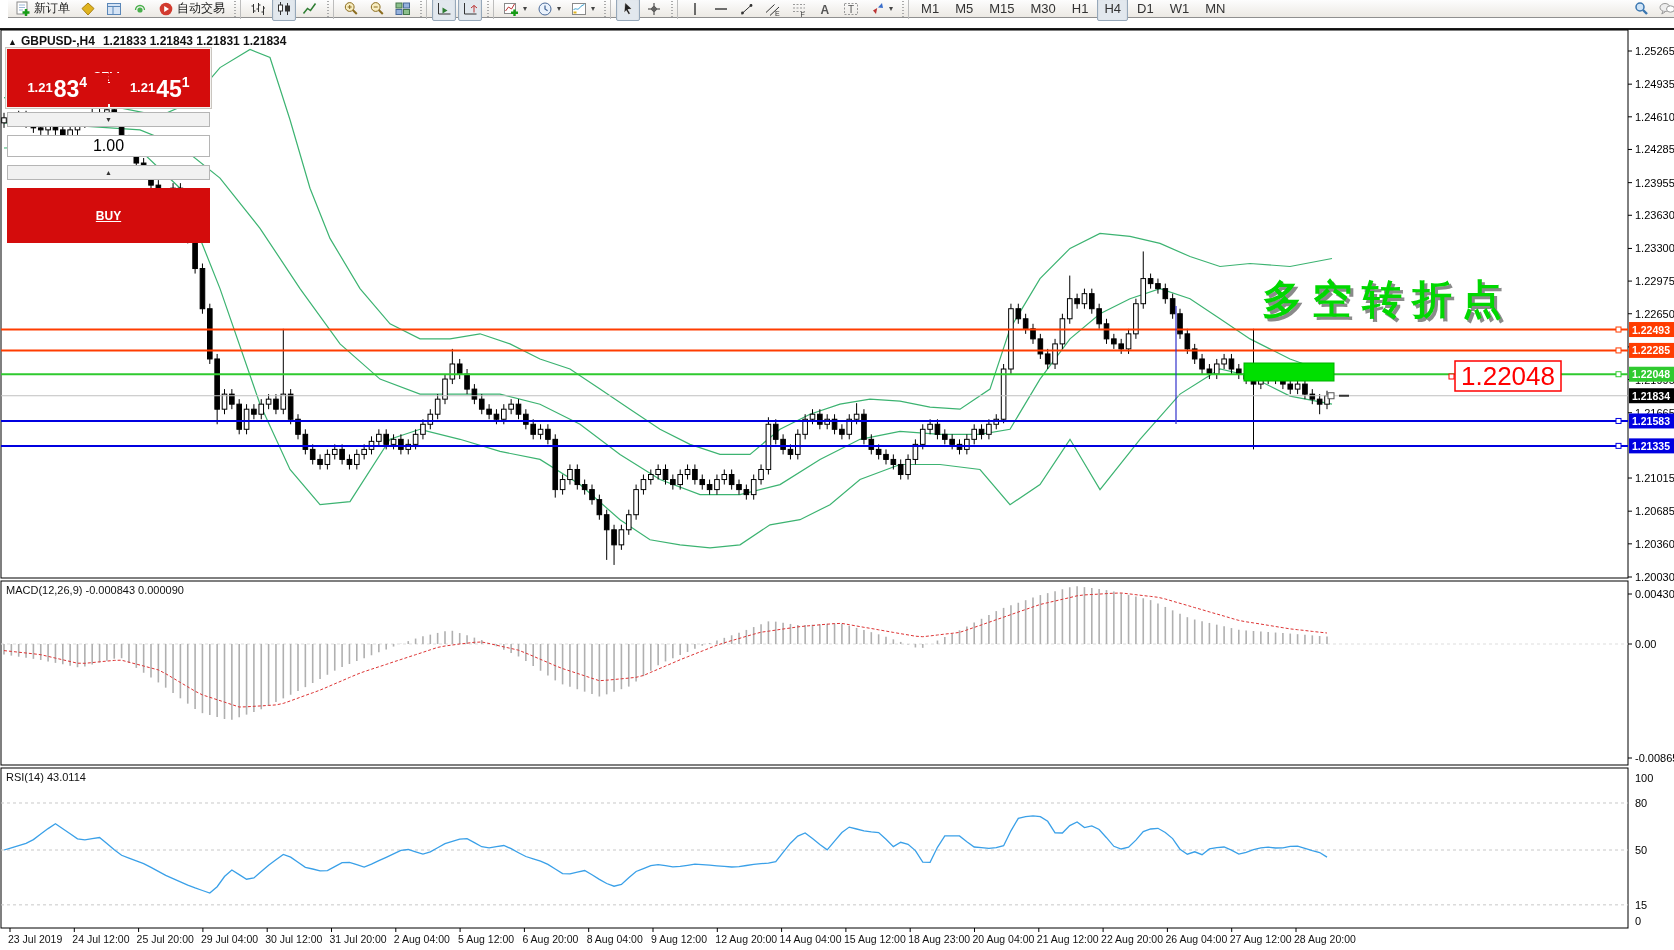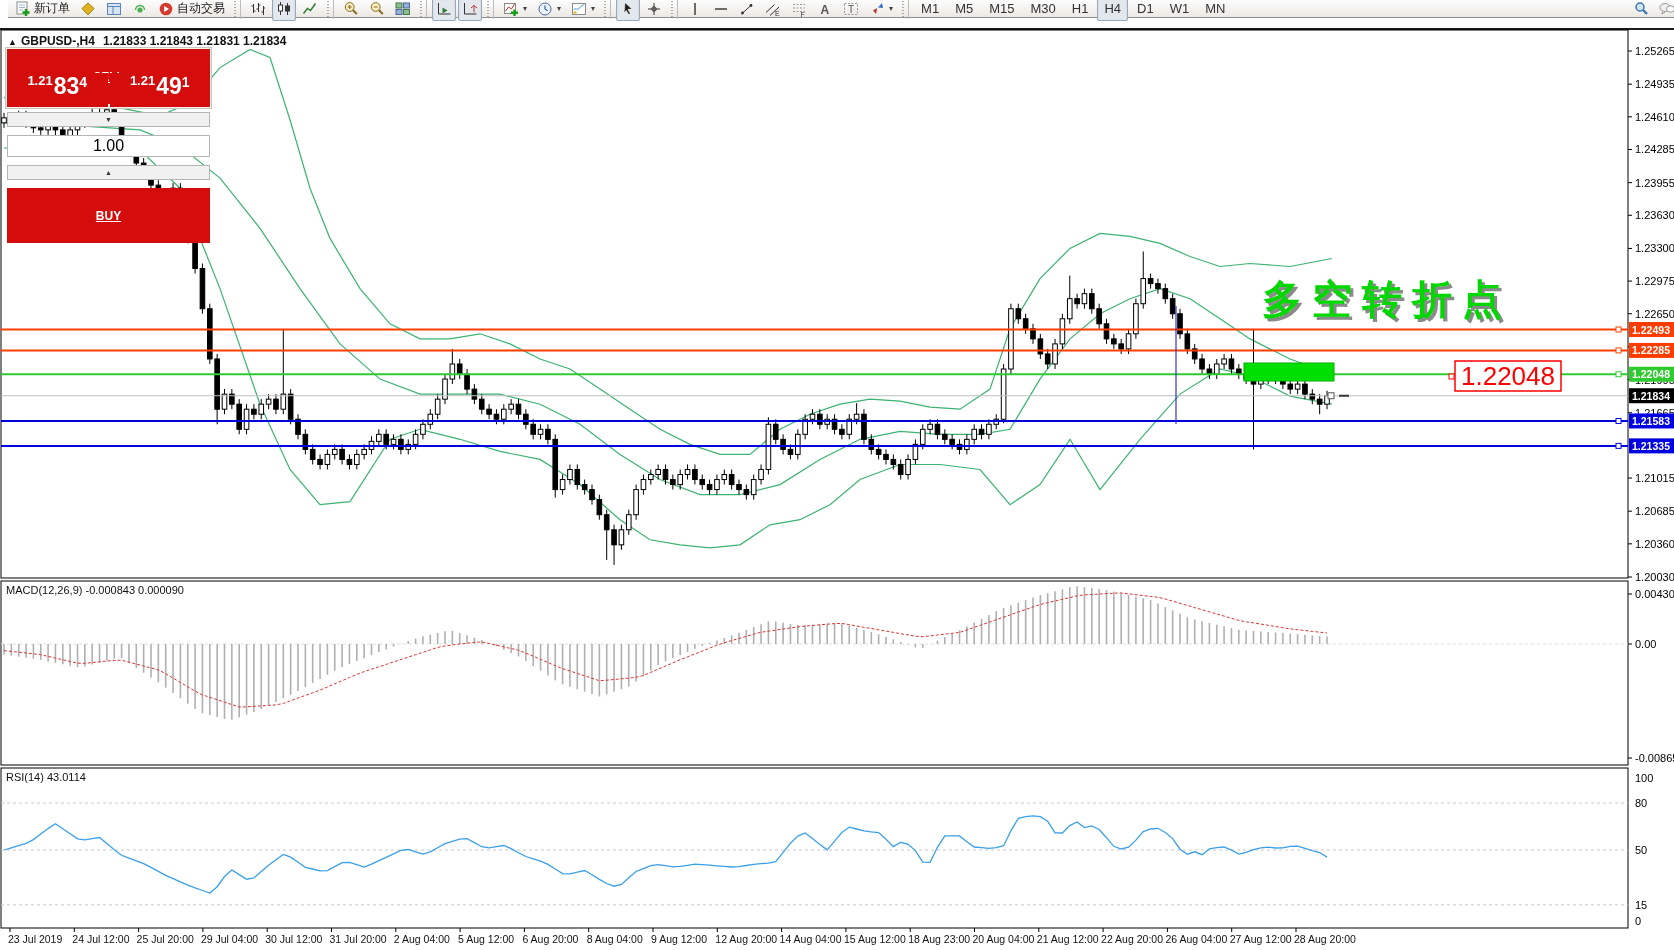--- a/index.html
+++ b/index.html
@@ -30,21 +30,21 @@
   #trade-panel{position:absolute;left:5px;top:19px;width:203px;z-index:6;background:#f4f2ef;
     border:1px solid #c9c5bf;padding:1px;box-sizing:content-box;}
   #tp-row1{display:flex;height:23px;gap:8px;flex-direction:column;}
   .tp-btn{background:#d40c0c;color:#fff;font-size:12px;font-weight:bold;display:flex;align-items:center;
     justify-content:center;flex:0 0 55px;text-decoration:underline;cursor:pointer;}
   .tp-spin{flex:0 0 15px;background:#f1f1f1;border:1px solid #b5b5b5;display:flex;align-items:center;
     justify-content:center;font-size:7px;color:#333;cursor:pointer;box-sizing:border-box;}
   #tp-vol{flex:1;min-width:0;border:1px solid #b5b5b5;font-size:16px;text-align:center;
     font-family:"Liberation Sans",sans-serif;box-sizing:border-box;}
   #tp-row2{display:flex;gap:2px;margin-top:1px;height:34px;}
-  .tp-price{flex:1;background:#d40c0c;color:#fff;display:flex;align-items:flex-start;justify-content:center;
+  .tp-price{flex:1;background:#d40c0c;color:#fff;display:flex;align-items:center;justify-content:center;
     padding-bottom:2px;cursor:pointer;}
   .tp-price .sm{font-size:13px;font-weight:bold;margin:0 1px 3px 0;}
   .tp-price .big{font-size:23px;font-weight:bold;line-height:26px;}
   .tp-price .sup{font-size:14px;font-weight:bold;align-self:flex-start;margin-top:1px;}
 </style>
 </head>
 <body>
 
 <div id="app">
   <div id="toolbar">
@@ -316,21 +316,21 @@
         <div class="tp-btn">BUY</div>
       </div>
       <div id="tp-row2">
         <div class="tp-price">
           <span class="sm">1.21</span>
           <span class="big">83</span>
           <span class="sup">4</span>
         </div>
         <div class="tp-price">
           <span class="sm">1.21</span>
-          <span class="big">49</span>
+          <span class="big">45</span>
           <span class="sup">1</span>
         </div>
       </div>
     </div>
 
     <svg id="cv" width="1674" height="922" viewBox="0 28 1674 922" xmlns="http://www.w3.org/2000/svg">
         <rect x="1" y="30" width="1627" height="548" fill="#fff" stroke="#000"></rect>
         <rect x="1" y="581" width="1627" height="184" fill="#fff" stroke="#000"></rect>
         <rect x="1" y="768" width="1627" height="160" fill="#fff" stroke="#000"></rect>
         <line x1="1" y1="802.99" x2="1628" y2="802.99" stroke="#c8c8c8" stroke-dasharray="3 3"></line>

